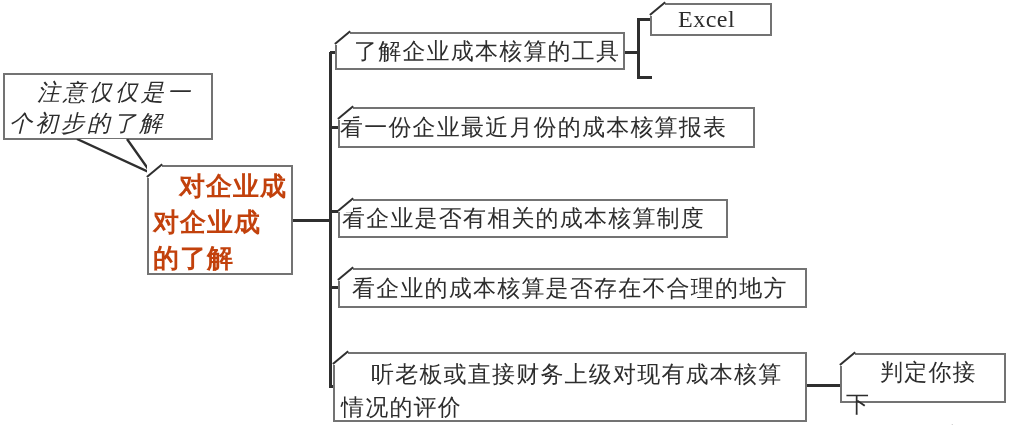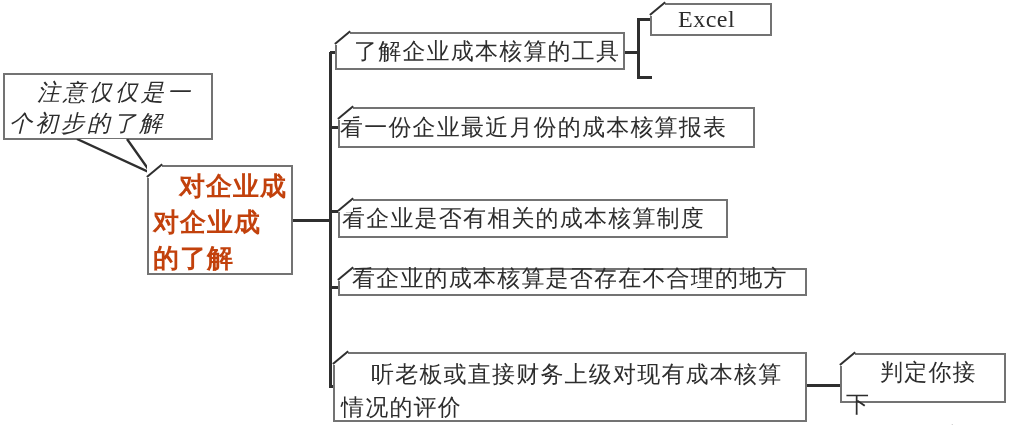--- a/index.html
+++ b/index.html
@@ -24,21 +24,21 @@
   #callout .l1{text-indent:28px;}
   #root{left:147px;top:165px;width:146px;height:110px;
         font-family:"Liberation Sans",sans-serif;font-weight:700;font-size:26px;
         line-height:36px;letter-spacing:1px;padding:1px 2px 0 4px;color:#c2410c;}
   #root .l1{text-indent:26px;}
   #b1{left:335px;top:32px;width:290px;height:38px;padding-left:17px;}
   #excel{left:650px;top:3px;width:122px;height:33px;padding-left:26px;font-size:24px;letter-spacing:0.5px;}
   #fin{left:650px;top:62px;width:124px;height:38px;padding-left:12px;font-size:25px;}
   #b2{left:338px;top:107px;width:417px;height:41px;}
   #b3{left:338px;top:193px;width:390px;height:39px;padding-left:2px;margin-top:6px;}
-  #b4{left:338px;top:268px;width:469px;height:28px;padding-left:12px;align-items:flex-end;}
+  #b4{left:338px;top:268px;width:469px;height:40px;padding-left:12px;}
   #b5{left:333px;top:352px;width:474px;height:70px;font-size:23px;line-height:33px;padding:4px 6px;}
   #b5 .l1{text-indent:30px;}
   #outcome{left:840px;top:353px;width:166px;height:50px;font-size:23px;line-height:32px;padding:2px 4px;}
   #outcome .l1{text-indent:34px;}
   
   #tail{position:absolute;left:70px;top:139px;width:90px;height:40px;}
 </style>
 </head>
 <body>
 

